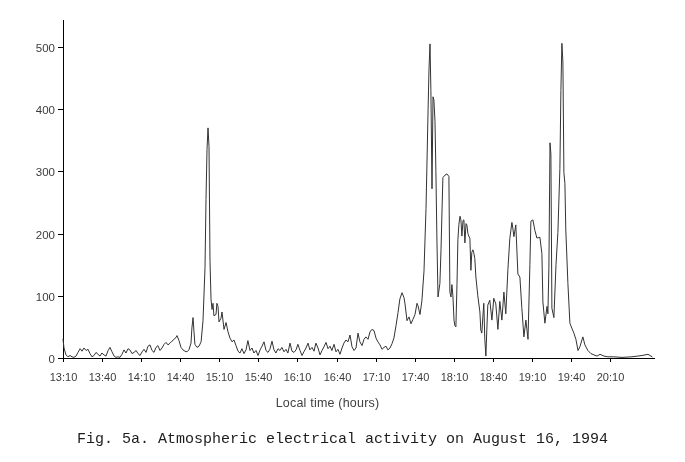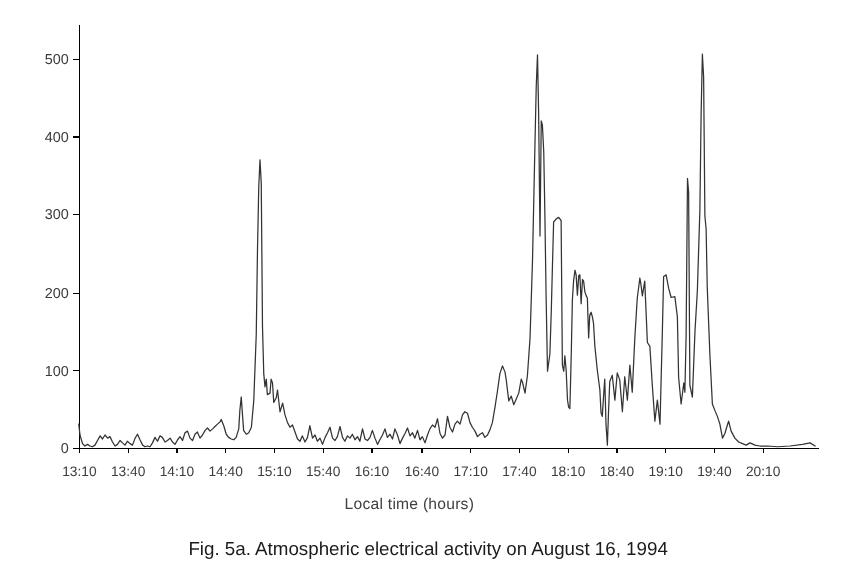--- a/index.html
+++ b/index.html
@@ -13,21 +13,21 @@
   .figure svg{position:absolute;left:0;top:0;}
   .x-axis-title{
     position:absolute;left:0;top:396px;width:655px;
     text-align:center;
     font-size:12.5px;color:#404040;
     letter-spacing:0.2px;
   }
   .figure-caption{
     position:absolute;left:0;top:431px;width:685px;
     text-align:center;
-    font-family:Liberation Sans, sans-serif;
+    font-family:Liberation Mono, monospace;
     font-size:15px;color:#1c1c1c;
   }
 </style>
 </head>
 <body>
 
 <div class="figure">
   <svg id="chart" width="685" height="462" viewBox="0 0 685 462">
       <line x1="63.5" y1="20" x2="63.5" y2="358.5" stroke="#000000" stroke-width="1" shape-rendering="crispEdges"></line>
       <line x1="63" y1="358.5" x2="655" y2="358.5" stroke="#000000" stroke-width="1" shape-rendering="crispEdges"></line>

